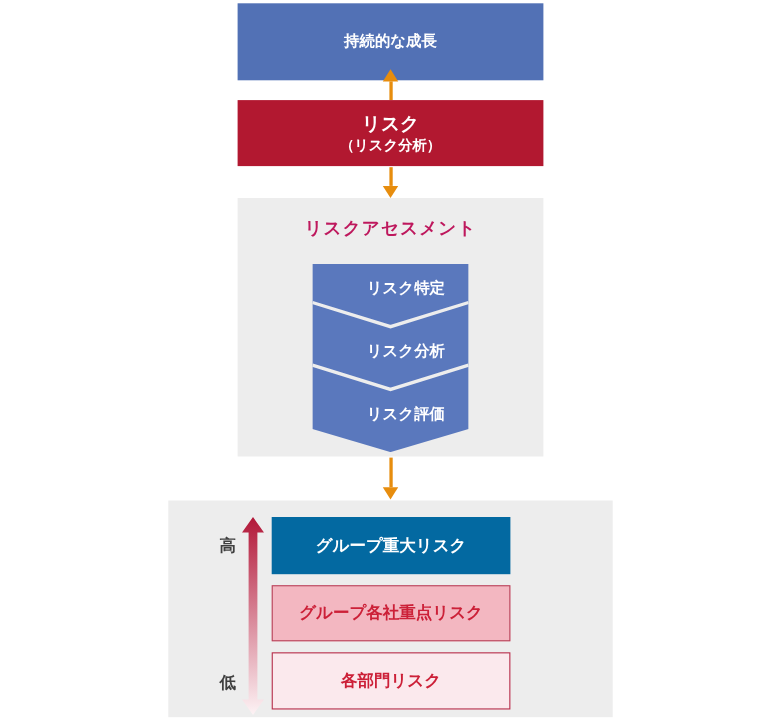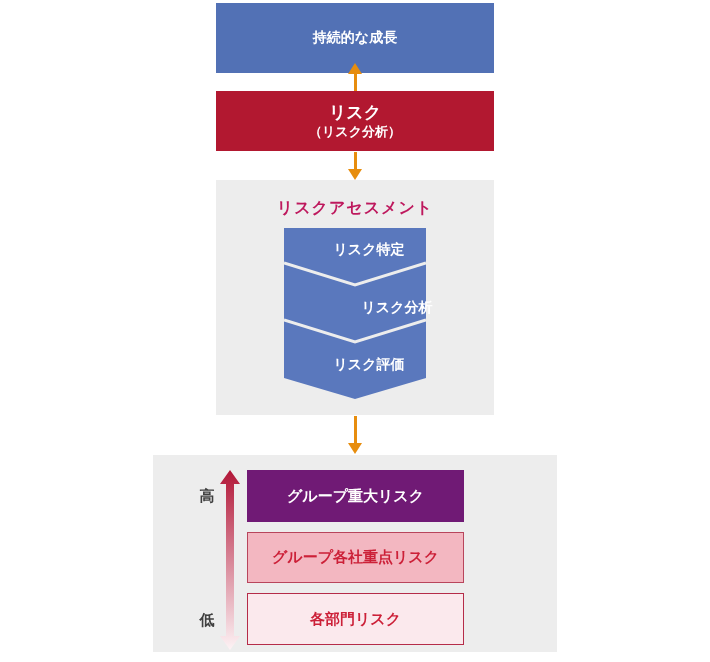--- a/index.html
+++ b/index.html
@@ -52,50 +52,50 @@
   .assessment-panel{
     position:absolute;left:216px;top:180px;width:278px;height:235px;
     background:#ededed;
   }
   .assessment-title{
     position:absolute;left:0;top:18px;width:100%;
     text-align:center;font-size:16px;font-weight:bold;color:#be185d;
     letter-spacing:1px;
   }
   .chevron{
-    position:absolute;left:68px;top:48px;width:170px;height:171px;
+    position:absolute;left:68px;top:60px;width:170px;height:171px;
   }
   .chevron svg{position:absolute;left:0;top:0;}
   .chevron .step-label{
     position:absolute;left:0;width:100%;text-align:center;
     color:#ffffff;font-size:14px;font-weight:bold;
   }
   .step-0{top:13px;}
-  .step-1{top:71px;margin-left:28px;}
+  .step-1{top:71px;}
   .step-2{top:128px;}
 
   
   .levels-panel{
     position:absolute;left:153px;top:455px;width:404px;height:197px;
     background:#ededed;
   }
   .grad-arrow{position:absolute;left:67px;top:15px;}
   .axis-label{
     position:absolute;width:32px;text-align:center;
     font-size:15px;font-weight:bold;color:#404040;
   }
   .axis-high{left:38px;top:32px;}
   .axis-low{left:38px;top:156px;}
 
   .level-box{
     position:absolute;left:94px;width:217px;box-sizing:border-box;
     display:flex;align-items:center;justify-content:center;
     font-size:15px;font-weight:bold;text-align:center;
   }
-  .level-critical{top:15px;height:52px;background:#701a75;color:#ffffff;}
+  .level-critical{top:15px;height:52px;background:#0369a1;color:#ffffff;}
   .level-priority{
     top:77px;height:51px;background:#f3b7c1;color:#cc2038;
     border:1px solid #b8455c;
   }
   .level-department{
     top:138px;height:52px;background:#fbe9ed;color:#cc2038;
     border:1px solid #b52c49;
   }
 </style>
 </head>

